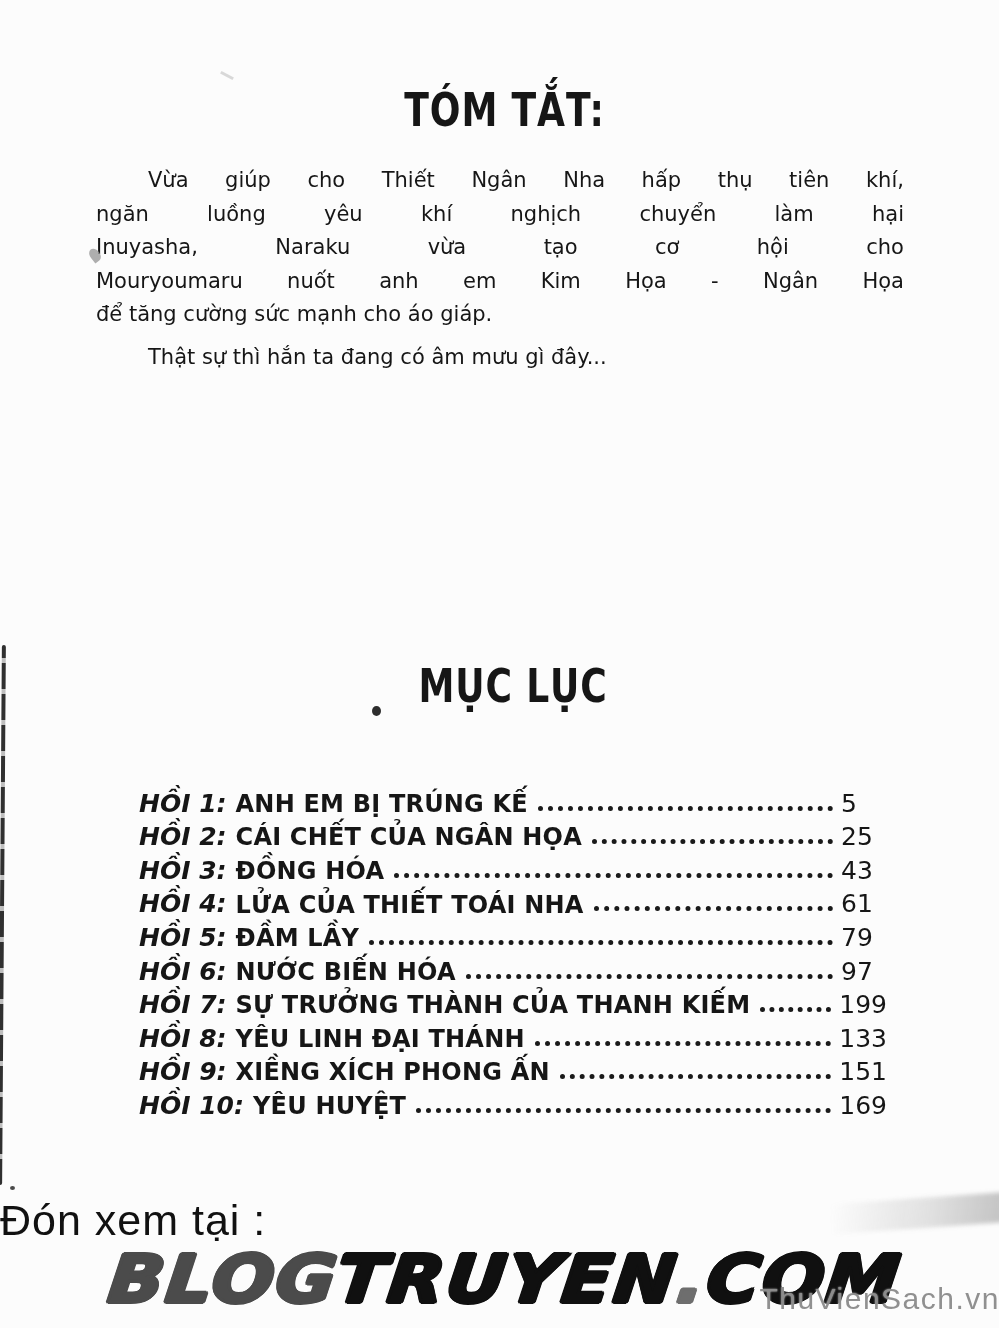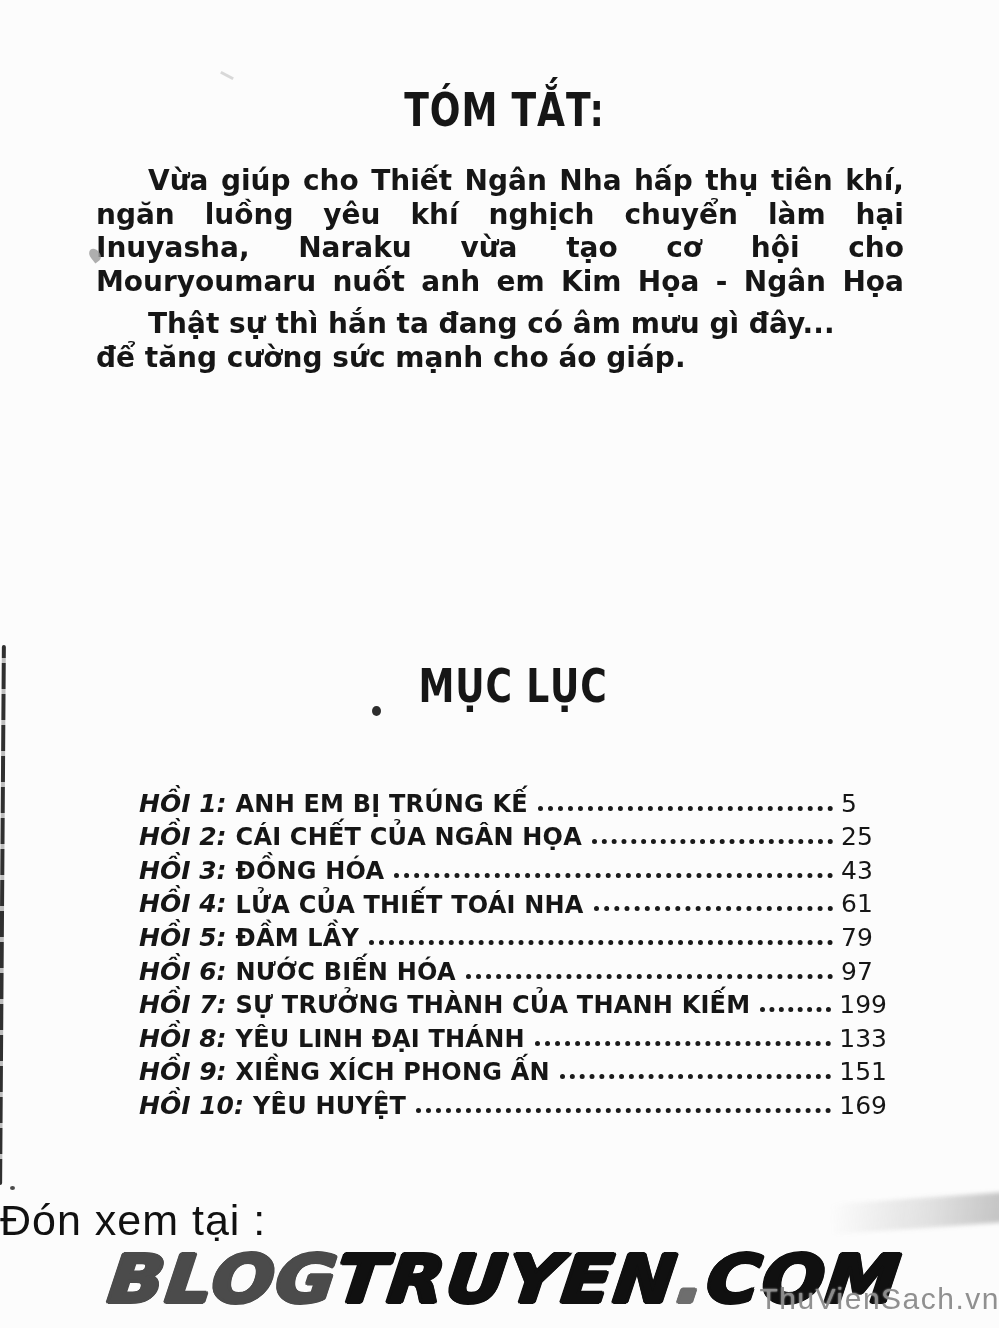--- a/index.html
+++ b/index.html
@@ -5,21 +5,21 @@
   html,body{margin:0;padding:0;background:#ffffff;}
   .page{position:relative;width:999px;height:1328px;background:#fcfcfc;overflow:hidden;
         font-family:"DejaVu Sans",sans-serif;color:#161616;padding-left:11px;}
   
   .big-head{position:absolute;left:0;width:100%;margin:0;text-align:center;
             font-weight:bold;font-size:42px;line-height:46px;}
   .big-head .squeeze{display:inline-block;transform:scaleX(0.86) scaleY(1.08);letter-spacing:1px;}
   #summary-head{top:88px;}
   #toc-head{top:664px;margin-left:8px;}
   
-  .summary{position:absolute;left:96px;top:164px;width:808px;font-size:28px;line-height:33.5px;font-weight:bold;}
+  .summary{position:absolute;left:96px;top:164px;width:808px;font-size:21px;line-height:33.5px;}
   .sum-line{display:block;white-space:nowrap;height:33.5px;}
   .sum-line .words{display:inline;}
   .sum-line.justify .words{display:flex;justify-content:space-between;width:100%;}
   .sum-line.indent{padding-left:52px;box-sizing:border-box;}
   .sum-line.parabreak{margin-top:9px;}
   
   .toc{position:absolute;left:139px;top:754px;width:748px;margin-top:30px;}
   .toc-row{display:flex;align-items:flex-end;height:33.6px;}
   .toc-row>span{line-height:1.12;}
   .toc-ch{font-weight:bold;font-style:italic;font-size:25px;margin-right:9px;white-space:nowrap;}
@@ -112,23 +112,23 @@
           <span>anh</span>
           <span>em</span>
           <span>Kim</span>
           <span>Họa</span>
           <span>-</span>
           <span>Ngân</span>
           <span>Họa</span>
         </span>
       </div>
 
+      <div class="sum-line left"><span class="words">để tăng cường sức mạnh cho áo giáp.</span></div>
+
       <div class="sum-line indent left parabreak"><span class="words">Thật sự thì hắn ta đang có âm mưu gì đây...</span></div>
-
-      <div class="sum-line left"><span class="words">để tăng cường sức mạnh cho áo giáp.</span></div>
     </div>
 
   <h2 class="big-head" id="toc-head"><span class="squeeze">MỤC LỤC</span></h2>
 
   <div class="toc">
 
       <div class="toc-row">
         <span class="toc-ch">HỒI 1:</span>
         <span class="toc-name">ANH EM BỊ TRÚNG KẾ</span>
         <span class="toc-leader"></span>

